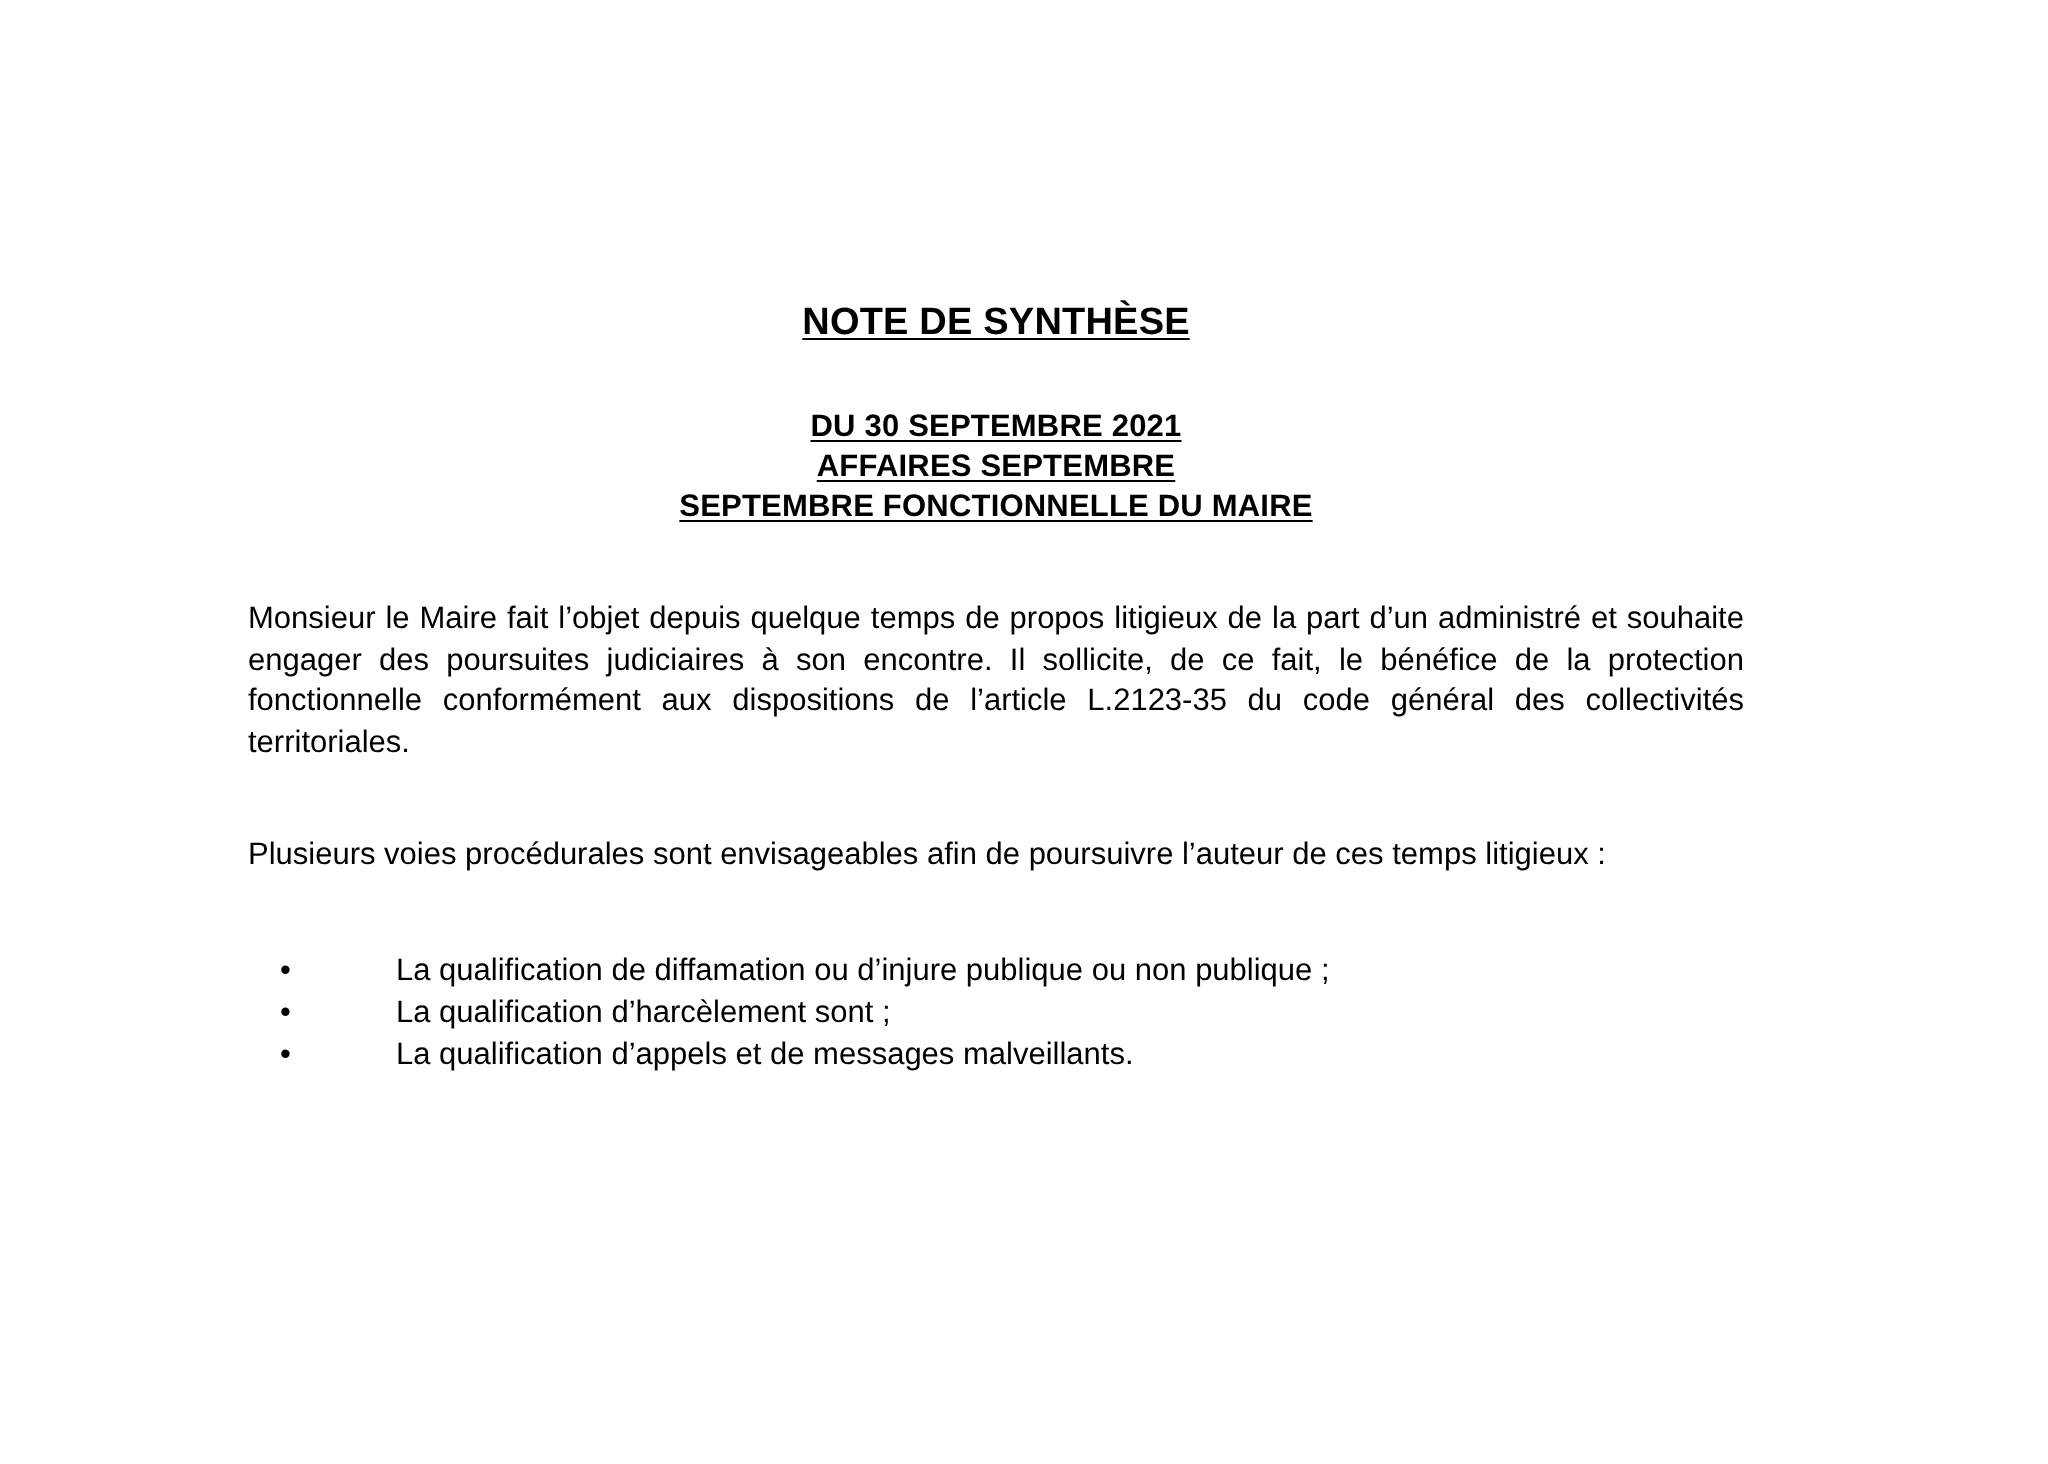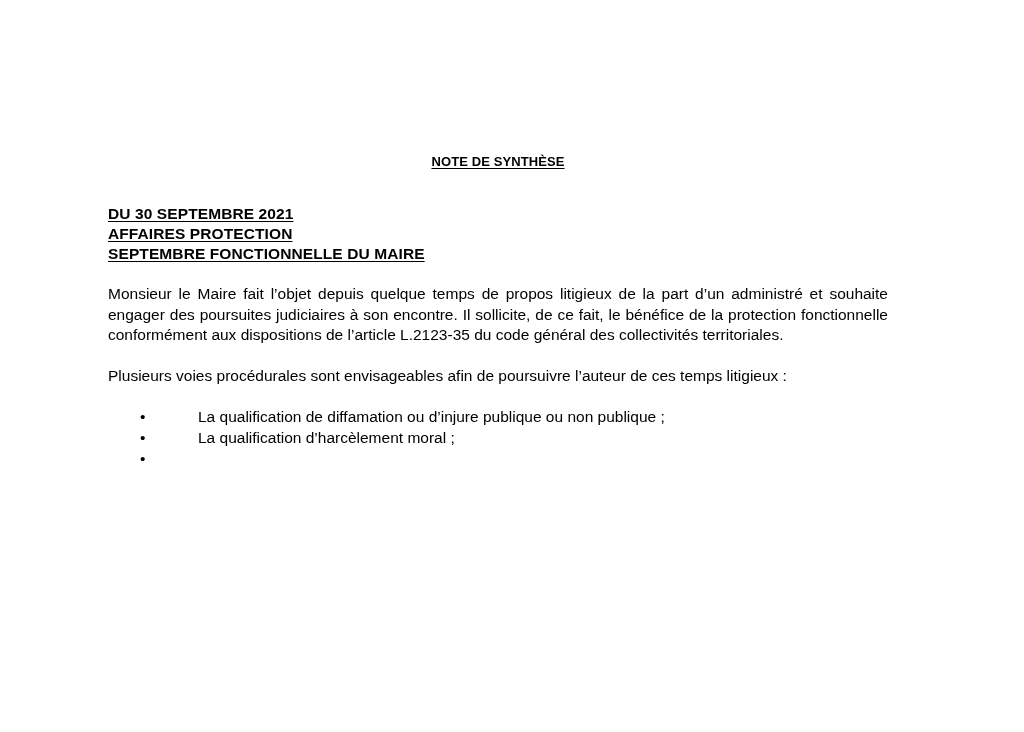--- a/index.html
+++ b/index.html
@@ -29,21 +29,21 @@
     position: absolute;
     left: 108px;
     top: 0;
     width: 780px;
   }
 
   
   .doc-title {
     text-align: center;
     font-weight: bold;
-    font-size: 13px;
+    font-size: 19px;
     line-height: 20px;
     letter-spacing: 0.1px;
     margin: 0;
     padding-top: 152px;
   }
   .doc-title span {
     text-decoration: underline;
     text-underline-offset: 2px;
   }
 
@@ -51,33 +51,34 @@
   .heading-block {
     margin: 0;
     padding-top: 32px;
   }
   .heading-line {
     font-weight: bold;
     font-size: 15.5px;
     line-height: 20px;
     letter-spacing: 0.1px;
     white-space: nowrap;
+    text-align: center;
   }
   .heading-line span {
     text-decoration: underline;
     text-underline-offset: 2px;
   }
 
   
   .para {
     font-size: 15.5px;
     line-height: 20.5px;
     text-align: justify;
     text-justify: inter-word;
-    margin: 0;
+    margin: 16px;
   }
   .para.first-para  { padding-top: 20px; }
   .para.second-para { padding-top: 20px; }
   .para.final-para  { padding-top: 61px; }
 
   
   .bullet-list {
     list-style: none;
     margin: 0;
     padding: 20px 0 0 0;
@@ -101,37 +102,38 @@
 <body>
 
 <div class="page">
 
   <div class="doc-body">
 
     <h1 class="doc-title"><span>NOTE DE SYNTHÈSE</span></h1>
 
     <div class="heading-block">
       <div class="heading-line"><span>DU 30 SEPTEMBRE 2021</span></div>
-      <div class="heading-line"><span>AFFAIRES PROTECTION</span></div>
+      <div class="heading-line"><span>AFFAIRES SEPTEMBRE</span></div>
       <div class="heading-line"><span>SEPTEMBRE FONCTIONNELLE DU MAIRE</span></div>
     </div>
 
     <p class="para first-para">Monsieur le Maire fait l’objet depuis quelque temps de propos litigieux de la part d’un administré et souhaite engager des poursuites judiciaires à son encontre. Il sollicite, de ce fait, le bénéfice de la protection fonctionnelle conformément aux dispositions de l’article L.2123-35 du code général des collectivités territoriales.</p>
 
     <p class="para second-para">Plusieurs voies procédurales sont envisageables afin de poursuivre l’auteur de ces temps litigieux :</p>
 
     <ul class="bullet-list">
       <li class="bullet-item">
         <span class="bullet-marker">•</span>
         <span>La qualification de diffamation ou d’injure publique ou non publique ;</span>
       </li>
       <li class="bullet-item">
         <span class="bullet-marker">•</span>
-        <span>La qualification d’harcèlement moral ;</span>
+        <span>La qualification d’harcèlement sont ;</span>
       </li>
       <li class="bullet-item">
         <span class="bullet-marker">•</span>
+        <span>La qualification d’appels et de messages malveillants.</span>
       </li>
     </ul>
 
 
   </div>
 </div>
 
 </body></html>

